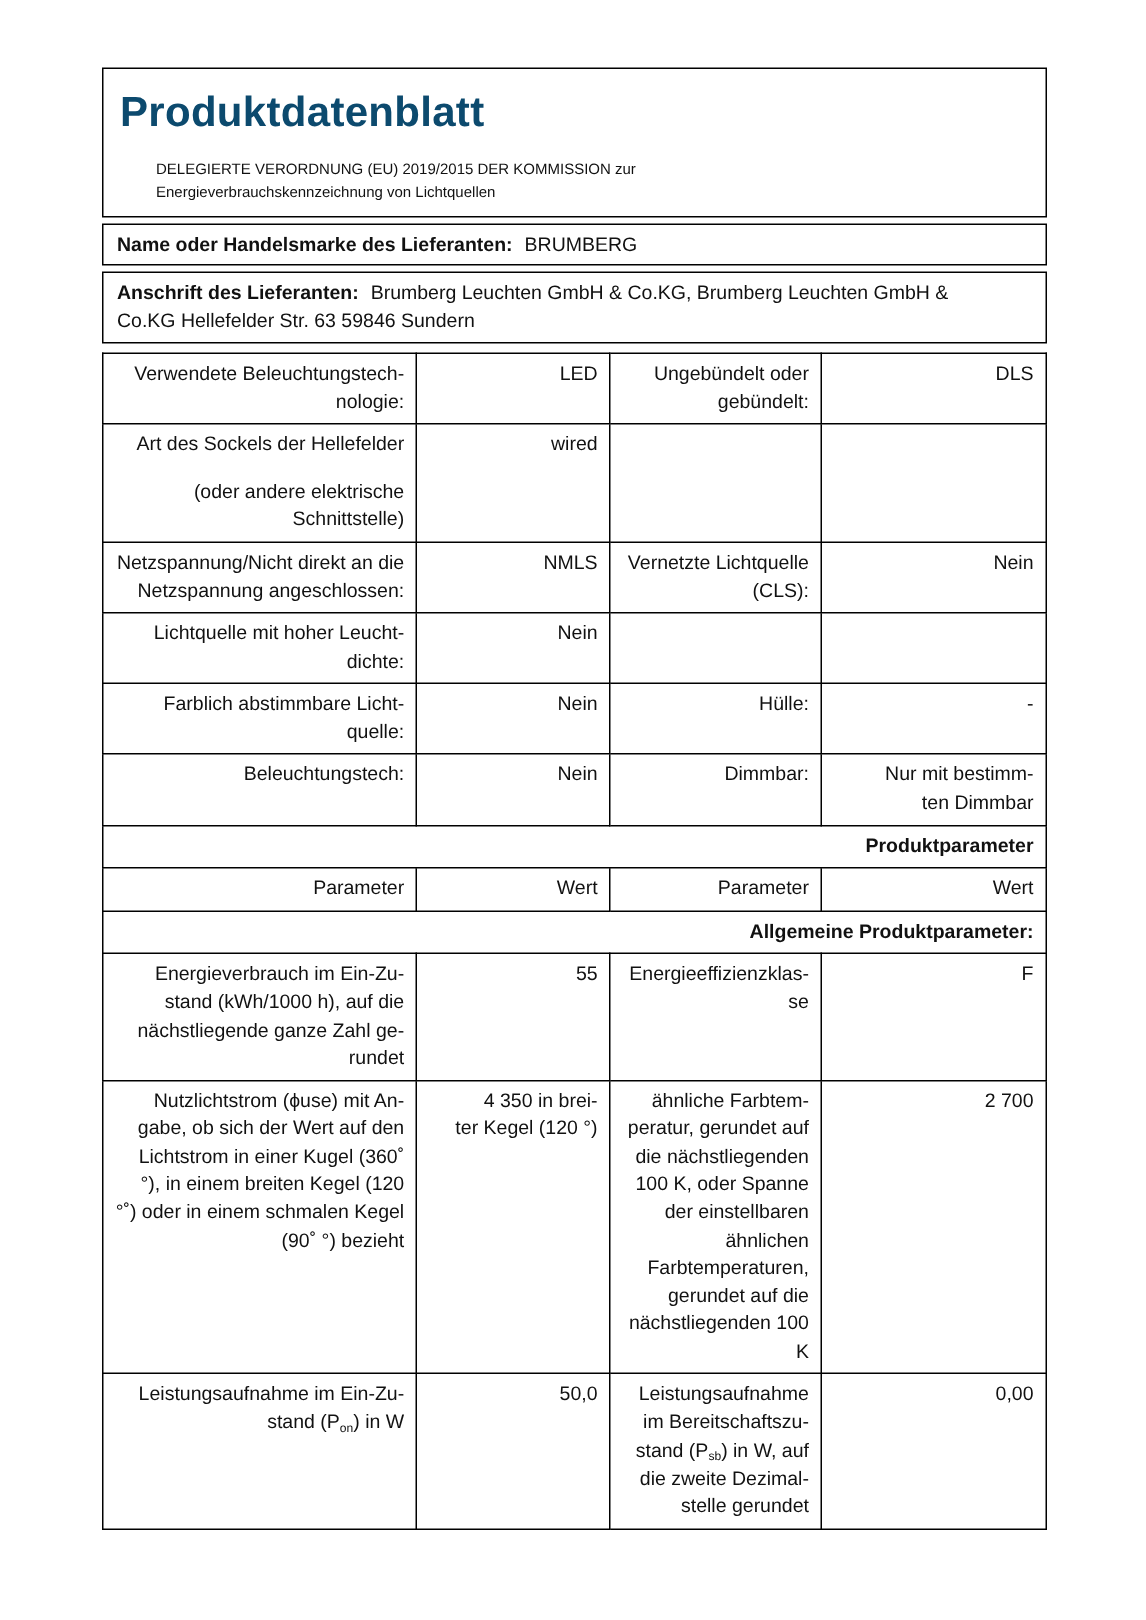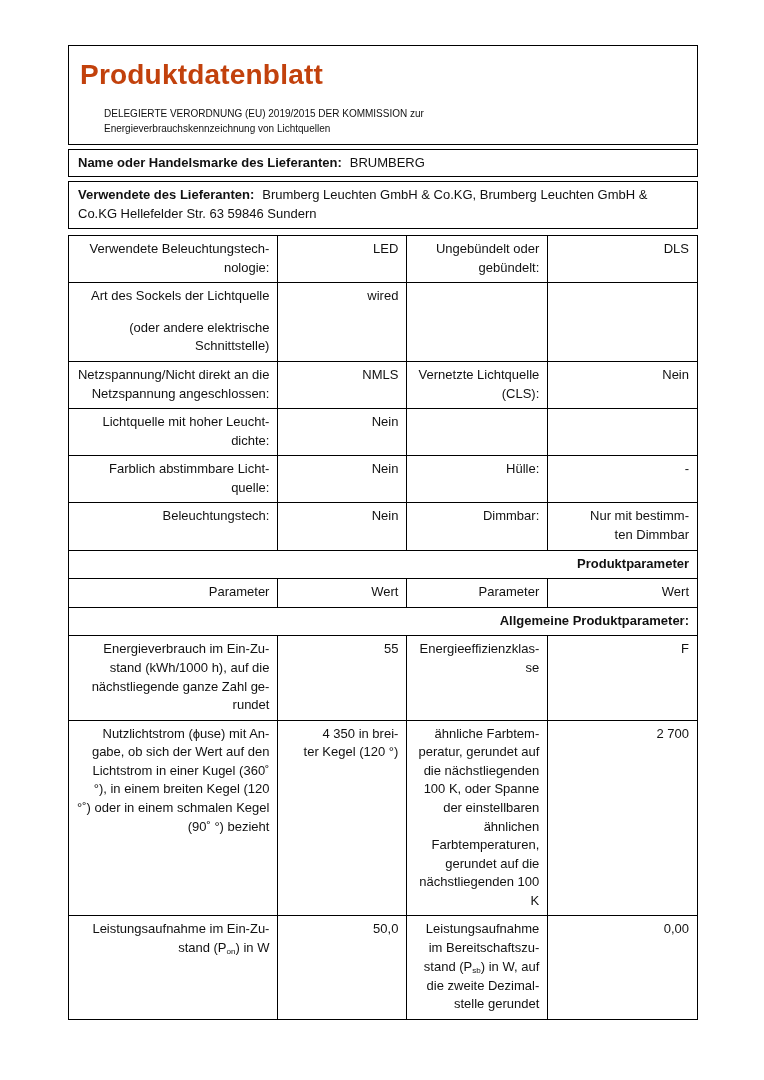--- a/index.html
+++ b/index.html
@@ -85,31 +85,31 @@
     font-size: 0.62em;
     vertical-align: -0.3em;
   }
 </style>
 </head>
 <body>
 
 <div class="sheet">
 
   <div class="block title-block">
-    <h1 class="doc-title" style="color:#c2410c;">Produktdatenblatt</h1>
+    <h1 class="doc-title" style="color:#0c4a6e;">Produktdatenblatt</h1>
     <div class="regulation">DELEGIERTE VERORDNUNG (EU) 2019/2015 DER KOMMISSION zur
 Energieverbrauchskennzeichnung von Lichtquellen</div>
   </div>
 
   <div class="block">
     <span class="lbl lbl-gap">Name oder Handelsmarke des Lieferanten:</span><span>BRUMBERG</span>
   </div>
 
   <div class="block">
-    <span class="lbl lbl-gap">Verwendete des Lieferanten:</span><span class="pre">Brumberg Leuchten GmbH &amp; Co.KG, Brumberg Leuchten GmbH &amp;
+    <span class="lbl lbl-gap">Anschrift des Lieferanten:</span><span class="pre">Brumberg Leuchten GmbH &amp; Co.KG, Brumberg Leuchten GmbH &amp;
 Co.KG Hellefelder Str. 63 59846 Sundern</span>
   </div>
 
 
 
   <table class="spec">
     <colgroup>
       <col style="width:33.3%">
       <col style="width:20.5%">
       <col style="width:22.4%">
@@ -117,21 +117,21 @@
     </colgroup>
     <tbody>
       <tr>
         <td class="pcell">Verwendete Beleuchtungstech­nologie:</td>
         <td class="vcell">LED</td>
         <td class="pcell">Ungebündelt oder gebündelt:</td>
         <td class="vcell">DLS</td>
       </tr>
       <tr>
         <td class="pcell">
-          <div>Art des Sockels der Lichtquelle</div>
+          <div>Art des Sockels der Hellefelder</div>
           <div class="para2">(oder andere elektrische Schnittstelle)</div>
         </td>
         <td class="vcell">wired</td>
         <td class="pcell"></td>
         <td class="vcell"></td>
       </tr>
       <tr>
         <td class="pcell">Netzspannung/Nicht direkt an die Netzspannung angeschlos­sen:</td>
         <td class="vcell">NMLS</td>
         <td class="pcell">Vernetzte Lichtquel­le (CLS):</td>

